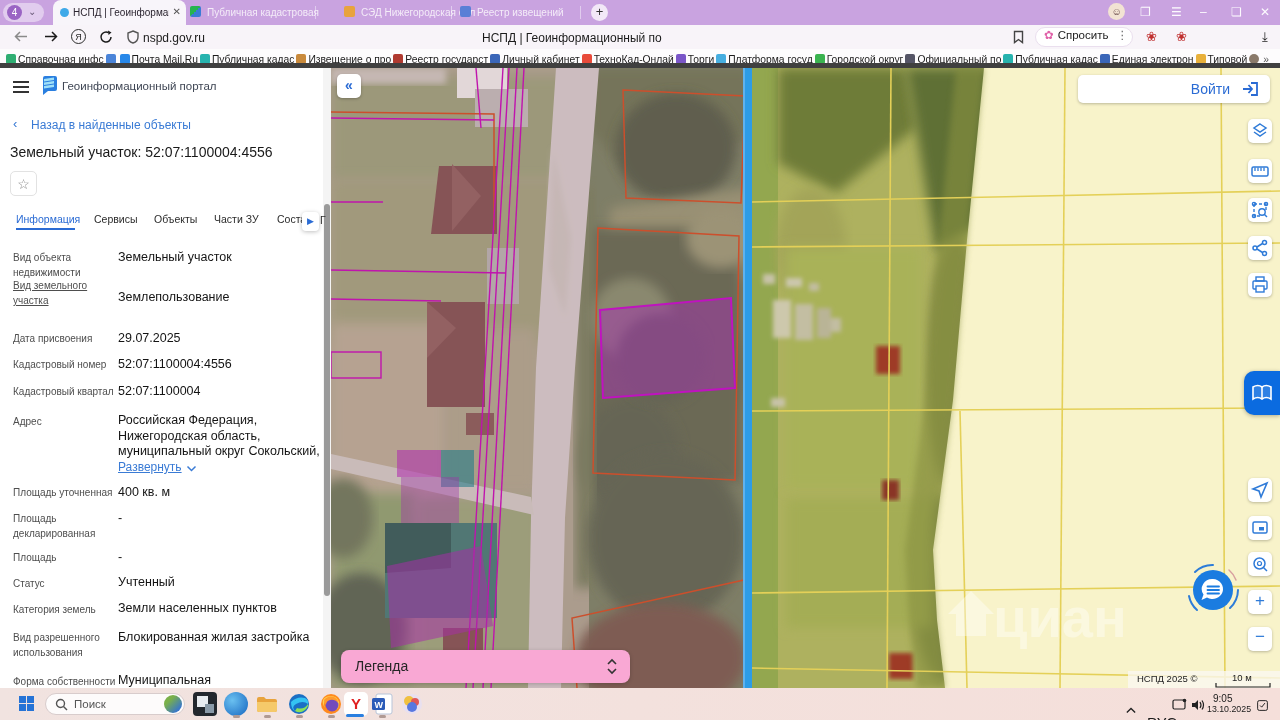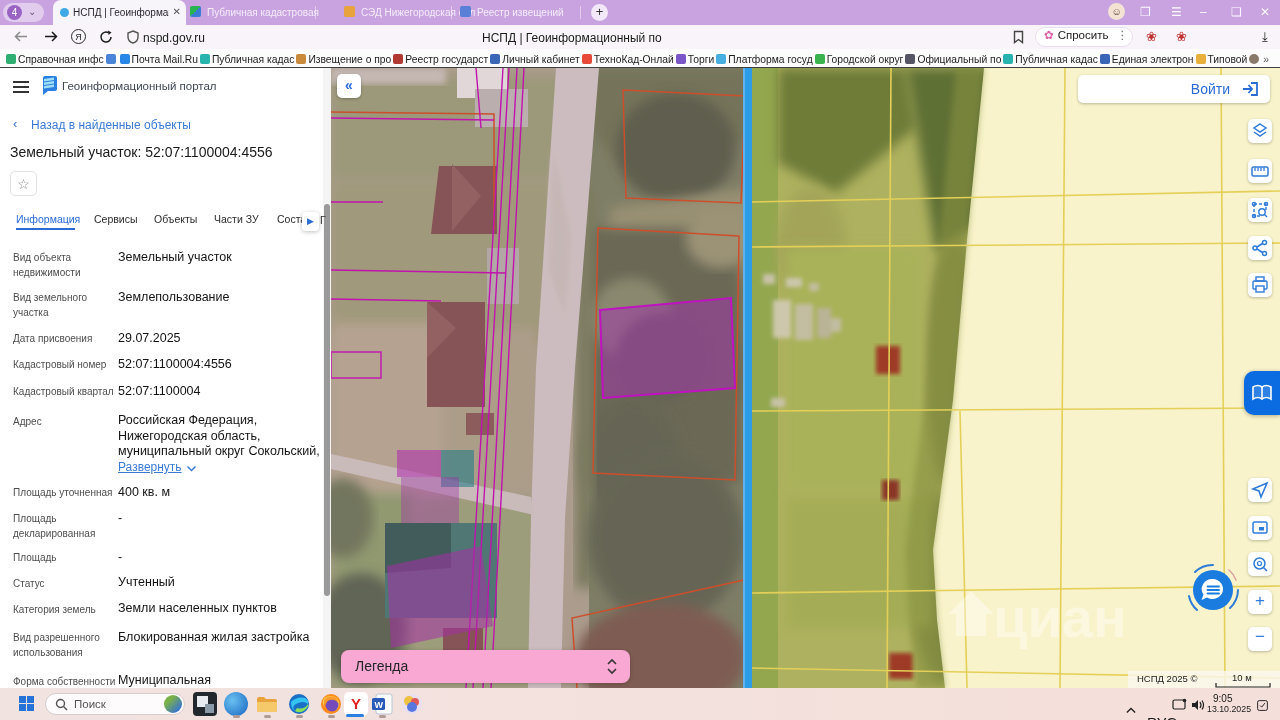--- a/index.html
+++ b/index.html
@@ -21,21 +21,21 @@
 .tsep { position:absolute; top:6px; width:1px; height:13px; background:rgba(255,255,255,0.45); }
 .plus { position:absolute; left:591px; top:4px; width:17px; height:17px; border-radius:50%; background:rgba(255,255,255,0.75); color:#333; text-align:center; line-height:16px; font-size:13px; }
 .wicon { position:absolute; top:5px; color:rgba(255,255,255,0.95); font-size:12px; }
 
 #addrbar { position:absolute; left:0; top:25px; width:1280px; height:24px; background:#f8f4f9; }
 #addrbar .nav { position:absolute; top:4px; color:#4a4a4a; font-size:13px; }
 #addrbar .url { position:absolute; left:143px; top:6px; font-size:12px; color:#1b1b1b; }
 #addrbar .title { position:absolute; left:482px; top:6px; font-size:12px; color:#1b1b1b; }
 .ask { position:absolute; left:1035px; top:2px; width:98px; height:20px; background:#fff; border:1px solid #eadfee; border-radius:10px; font-size:11.5px; color:#222; }
 
-#bookbar { position:absolute; left:0; top:49px; width:1280px; height:19px; background:#fdfcfd; border-bottom:1px solid #404040; overflow:hidden; white-space:nowrap; padding-left:6px; }
+#bookbar { position:absolute; left:0; top:49px; width:1280px; height:19px; background:#fdfcfd; border-bottom:5px solid #404040; overflow:hidden; white-space:nowrap; padding-left:6px; }
 .bm { display:inline-block; font-size:10.3px; color:#1c1c1c; line-height:19px; margin-right:2px; }
 .bm i { display:inline-block; width:10px; height:10px; border-radius:2px; vertical-align:-1px; margin-right:2px; }
 
 
 #sidebar { position:absolute; left:0; top:68px; width:331px; height:620px; background:#fff; z-index:5; overflow:hidden; }
 #sb-scroll { position:absolute; right:1px; top:136px; width:6px; height:392px; background:#9a9a9a; border-radius:3px; }
 .lbl { position:absolute; left:13px; font-size:10px; color:#4e4e4e; line-height:15px; width:104px; }
 .val { position:absolute; left:118px; font-size:12.5px; color:#141414; line-height:15.5px; width:212px; }
 
 
@@ -139,21 +139,21 @@
     <div class="ptab" style="left:94px;">Сервисы</div>
     <div class="ptab" style="left:154px;">Объекты</div>
     <div class="ptab" style="left:214px;">Части ЗУ</div>
     <div class="ptab" style="left:277px;">Соста</div>
     <div class="abs" style="left:16px; top:160px; width:59px; height:2px; background:#2a6bd4;"></div>
     <div class="abs" style="left:302px; top:144px; width:17px; height:19px; background:#fff; box-shadow:0 1px 4px rgba(0,0,0,0.25); border-radius:4px; color:#2a6bd4; font-size:9px; text-align:center; line-height:19px;">▶</div>
 
     <div class="lbl" style="top:182px;">Вид объекта недвижимости</div>
     <div class="val" style="top:182px;">Земельный участок</div>
 
-    <div class="lbl" style="top:222px;">Вид земельного участка</div>
+    <div class="lbl" style="top:210px;text-decoration:underline;">Вид земельного участка</div>
     <div class="val" style="top:222px;">Землепользование</div>
 
     <div class="lbl" style="top:263px;">Дата присвоения</div>
     <div class="val" style="top:263px;">29.07.2025</div>
 
     <div class="lbl" style="top:289px; white-space:nowrap;">Кадастровый номер</div>
     <div class="val" style="top:289px;">52:07:1100004:4556</div>
 
     <div class="lbl" style="top:316px; white-space:nowrap;">Кадастровый квартал</div>
     <div class="val" style="top:316px;">52:07:1100004</div>

